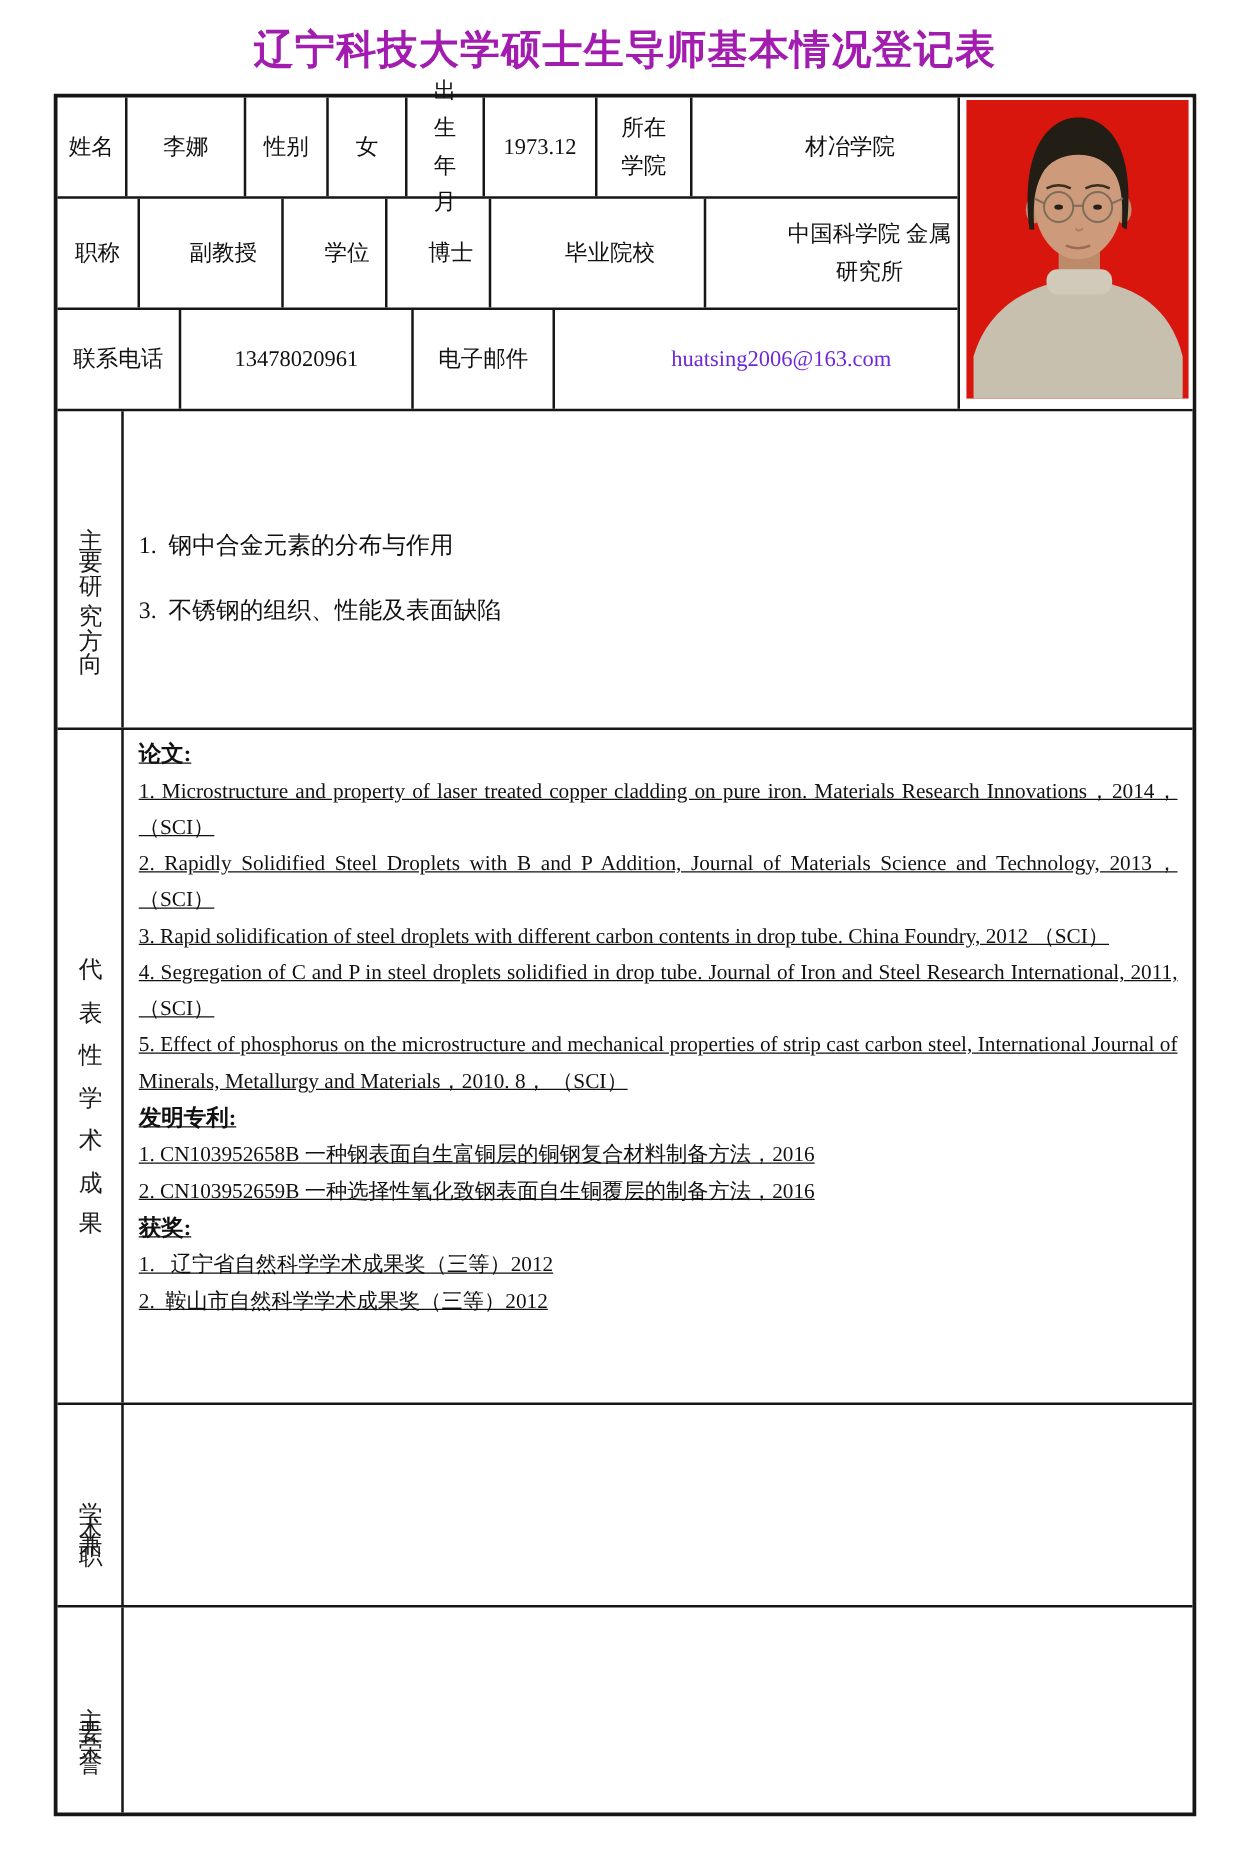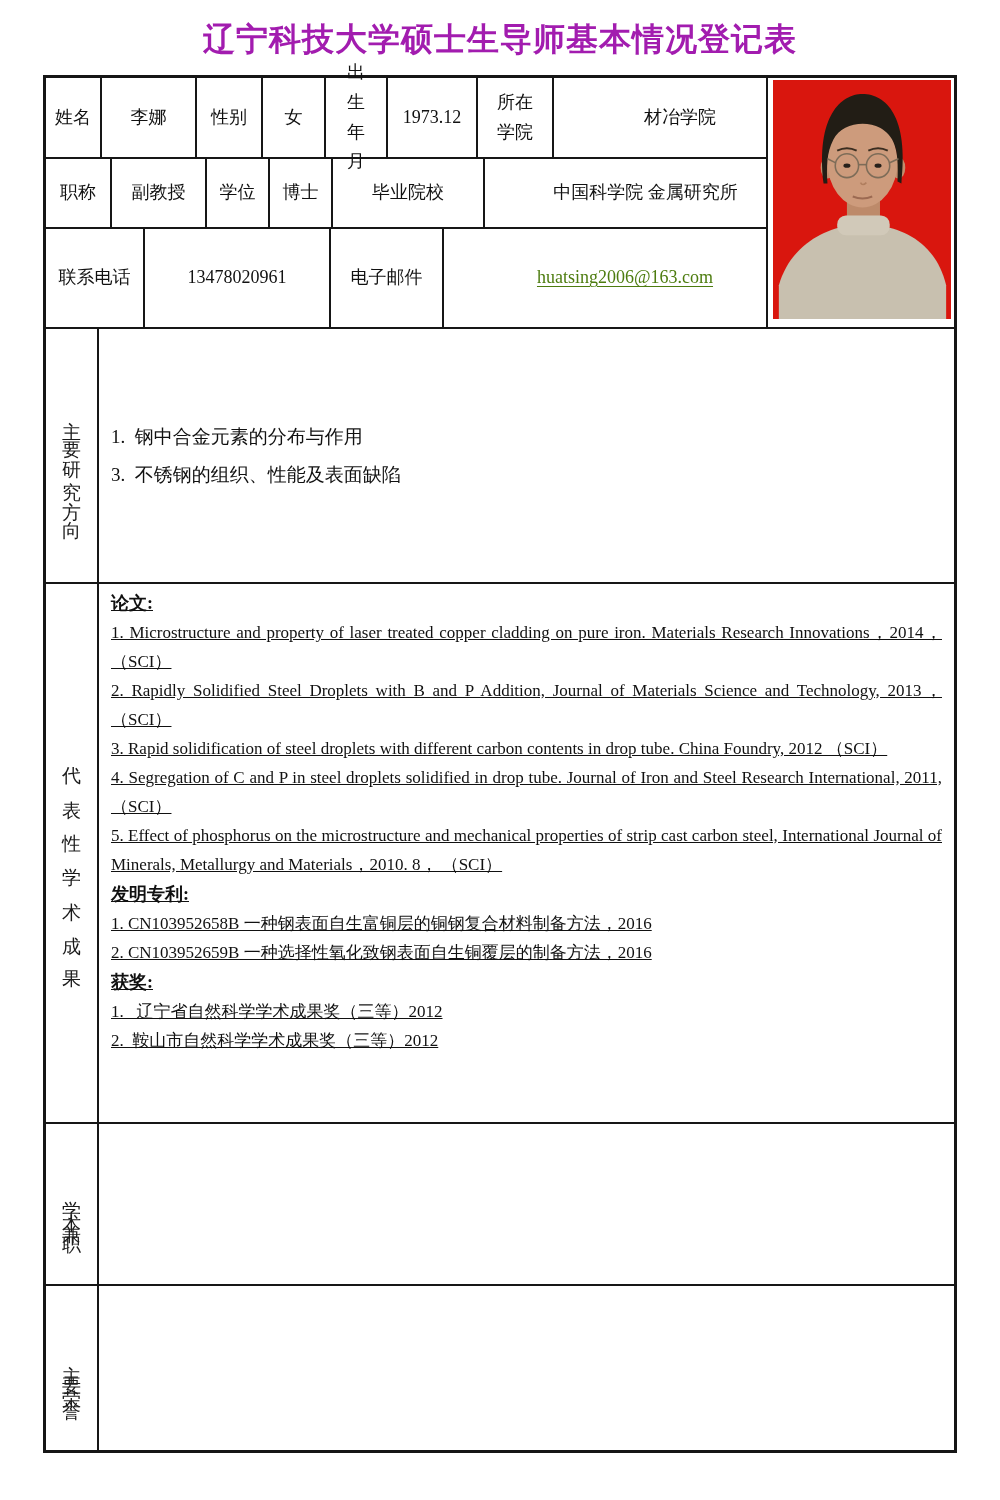--- a/index.html
+++ b/index.html
@@ -18,29 +18,29 @@
     background:#fff;
   }
   .sec{display:flex;border-bottom:2px solid #161616;box-sizing:border-box;}
   .sec:last-child{border-bottom:none;}
   
   .top-section{height:251px;flex:0 0 auto;}
   .top-left{width:722px;border-right:2px solid #161616;display:flex;flex-direction:column;box-sizing:border-box;}
   .irow{display:flex;border-bottom:2px solid #161616;box-sizing:border-box;}
   .irow:last-child{border-bottom:none;flex:1;}
   .r1{height:81px;}
-  .r2{height:70px;}
+  .r2{height:89px;gap:20px;}
   .cell{
     border-right:2px solid #161616;box-sizing:border-box;
     display:flex;align-items:center;justify-content:center;text-align:center;
     font-size:18px;line-height:1.65;padding:2px 4px;
   }
   .cell:last-child{border-right:none;flex:1;margin-left:40px;}
   .wrap2{padding:2px 13px;}
-  .email-link{text-decoration:underline;text-underline-offset:3px;color:#4d7c0f;}
+  .email-link{text-underline-offset:3px;color:#6d28d9;}
   .photo-cell{flex:1;box-sizing:border-box;padding:2px 3px 8px 5px;background:#fff;}
   .photo-cell svg{display:block;width:100%;height:100%;}
   
   .label-cell{
     width:53px;flex:0 0 auto;border-right:2px solid #161616;box-sizing:border-box;
     display:flex;align-items:center;justify-content:center;
   }
   .vlabel{
     writing-mode:vertical-rl;text-orientation:upright;
     font-size:19px;color:#1a1a1a;
@@ -49,21 +49,21 @@
   .ls-achv{letter-spacing:34px;margin-bottom:-34px;}
   .ls-small{letter-spacing:12px;margin-bottom:-12px;}
   .sec-research{height:255px;}
   .sec-achv{height:540px;}
   .sec-positions{height:162px;}
   .sec-honors{flex:1;}
   .research-content{
     flex:1;display:flex;flex-direction:column;justify-content:center;
     padding:0 14px 0 12px;
   }
-  .research-item{font-size:19px;line-height:38px;white-space:pre-wrap;}
+  .research-item{font-size:19px;line-height:38px;white-space:pre-wrap;margin-top:14px;}
   .achv-content{flex:1;padding:4px 12px 0 12px;font-size:17px;line-height:29px;box-sizing:border-box;text-decoration:underline;}
   .achv-h{font-weight:bold;font-size:18px;line-height:30px;}
   .paper{text-align:justify;white-space:normal;}
   .cn-item{white-space:pre-wrap;}
   .empty-content{flex:1;}
 </style>
 </head>
 <body>
 
 <div class="page-title">辽宁科技大学硕士生导师基本情况登记表</div>

